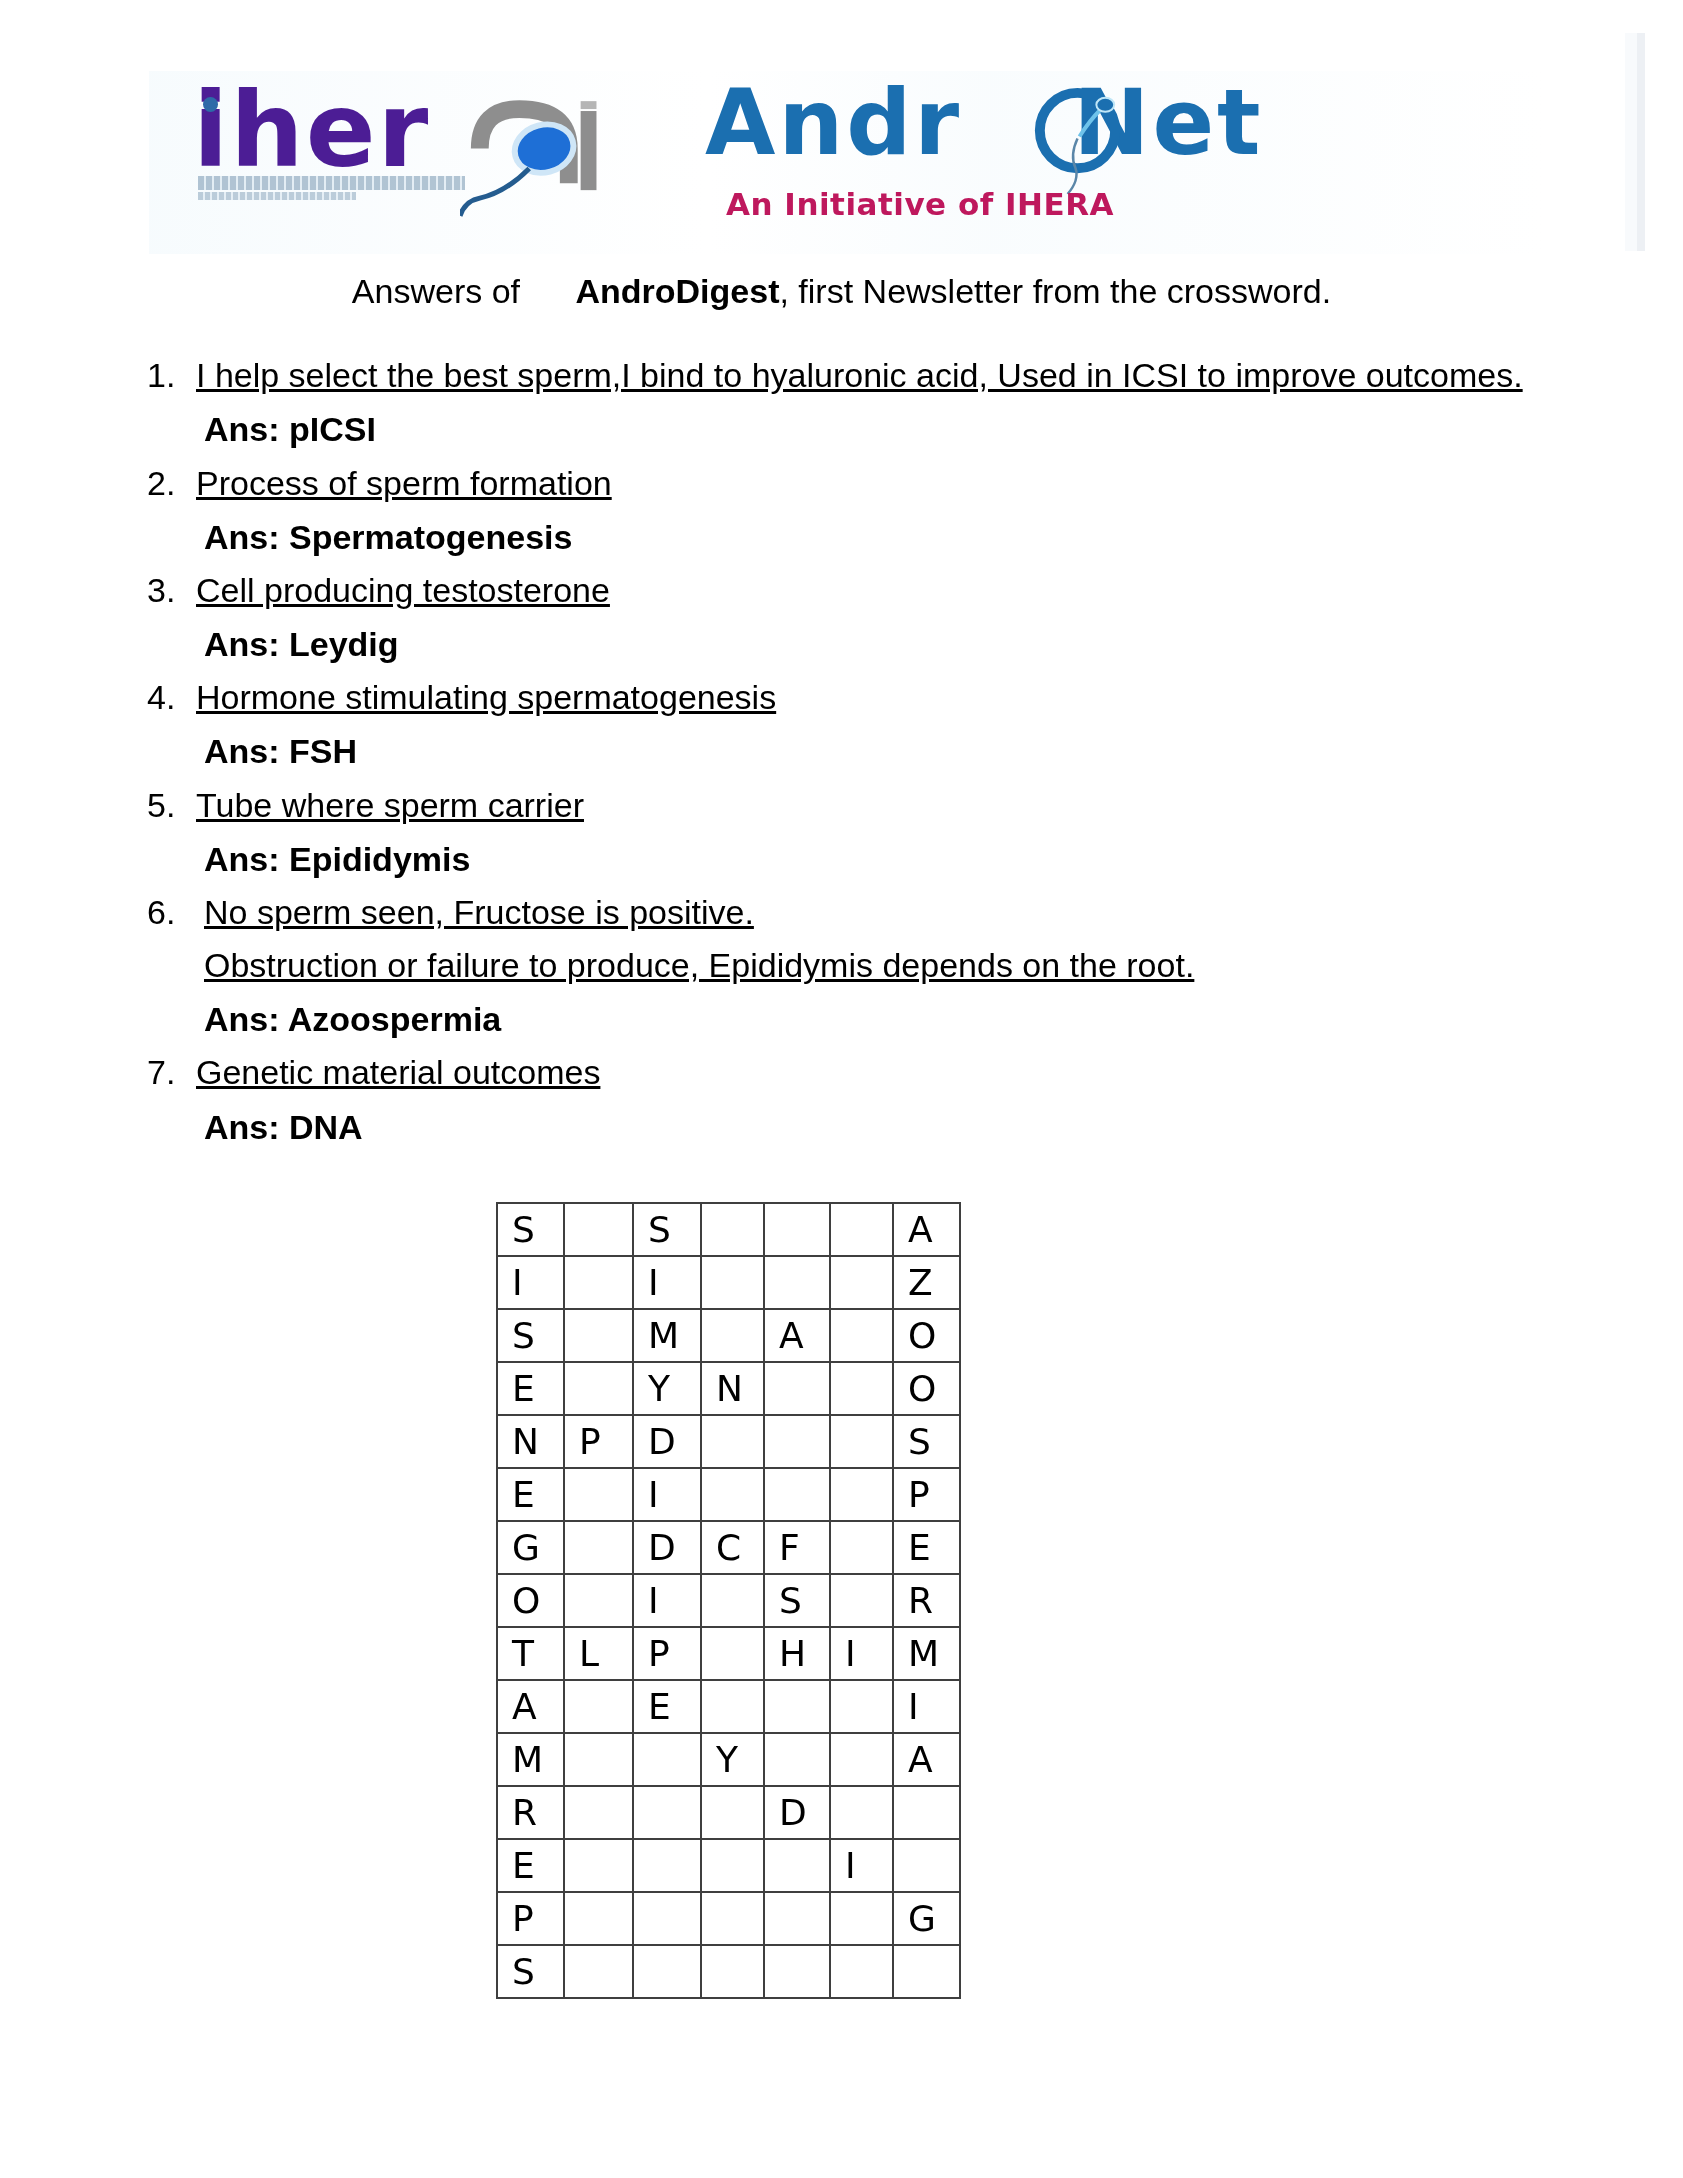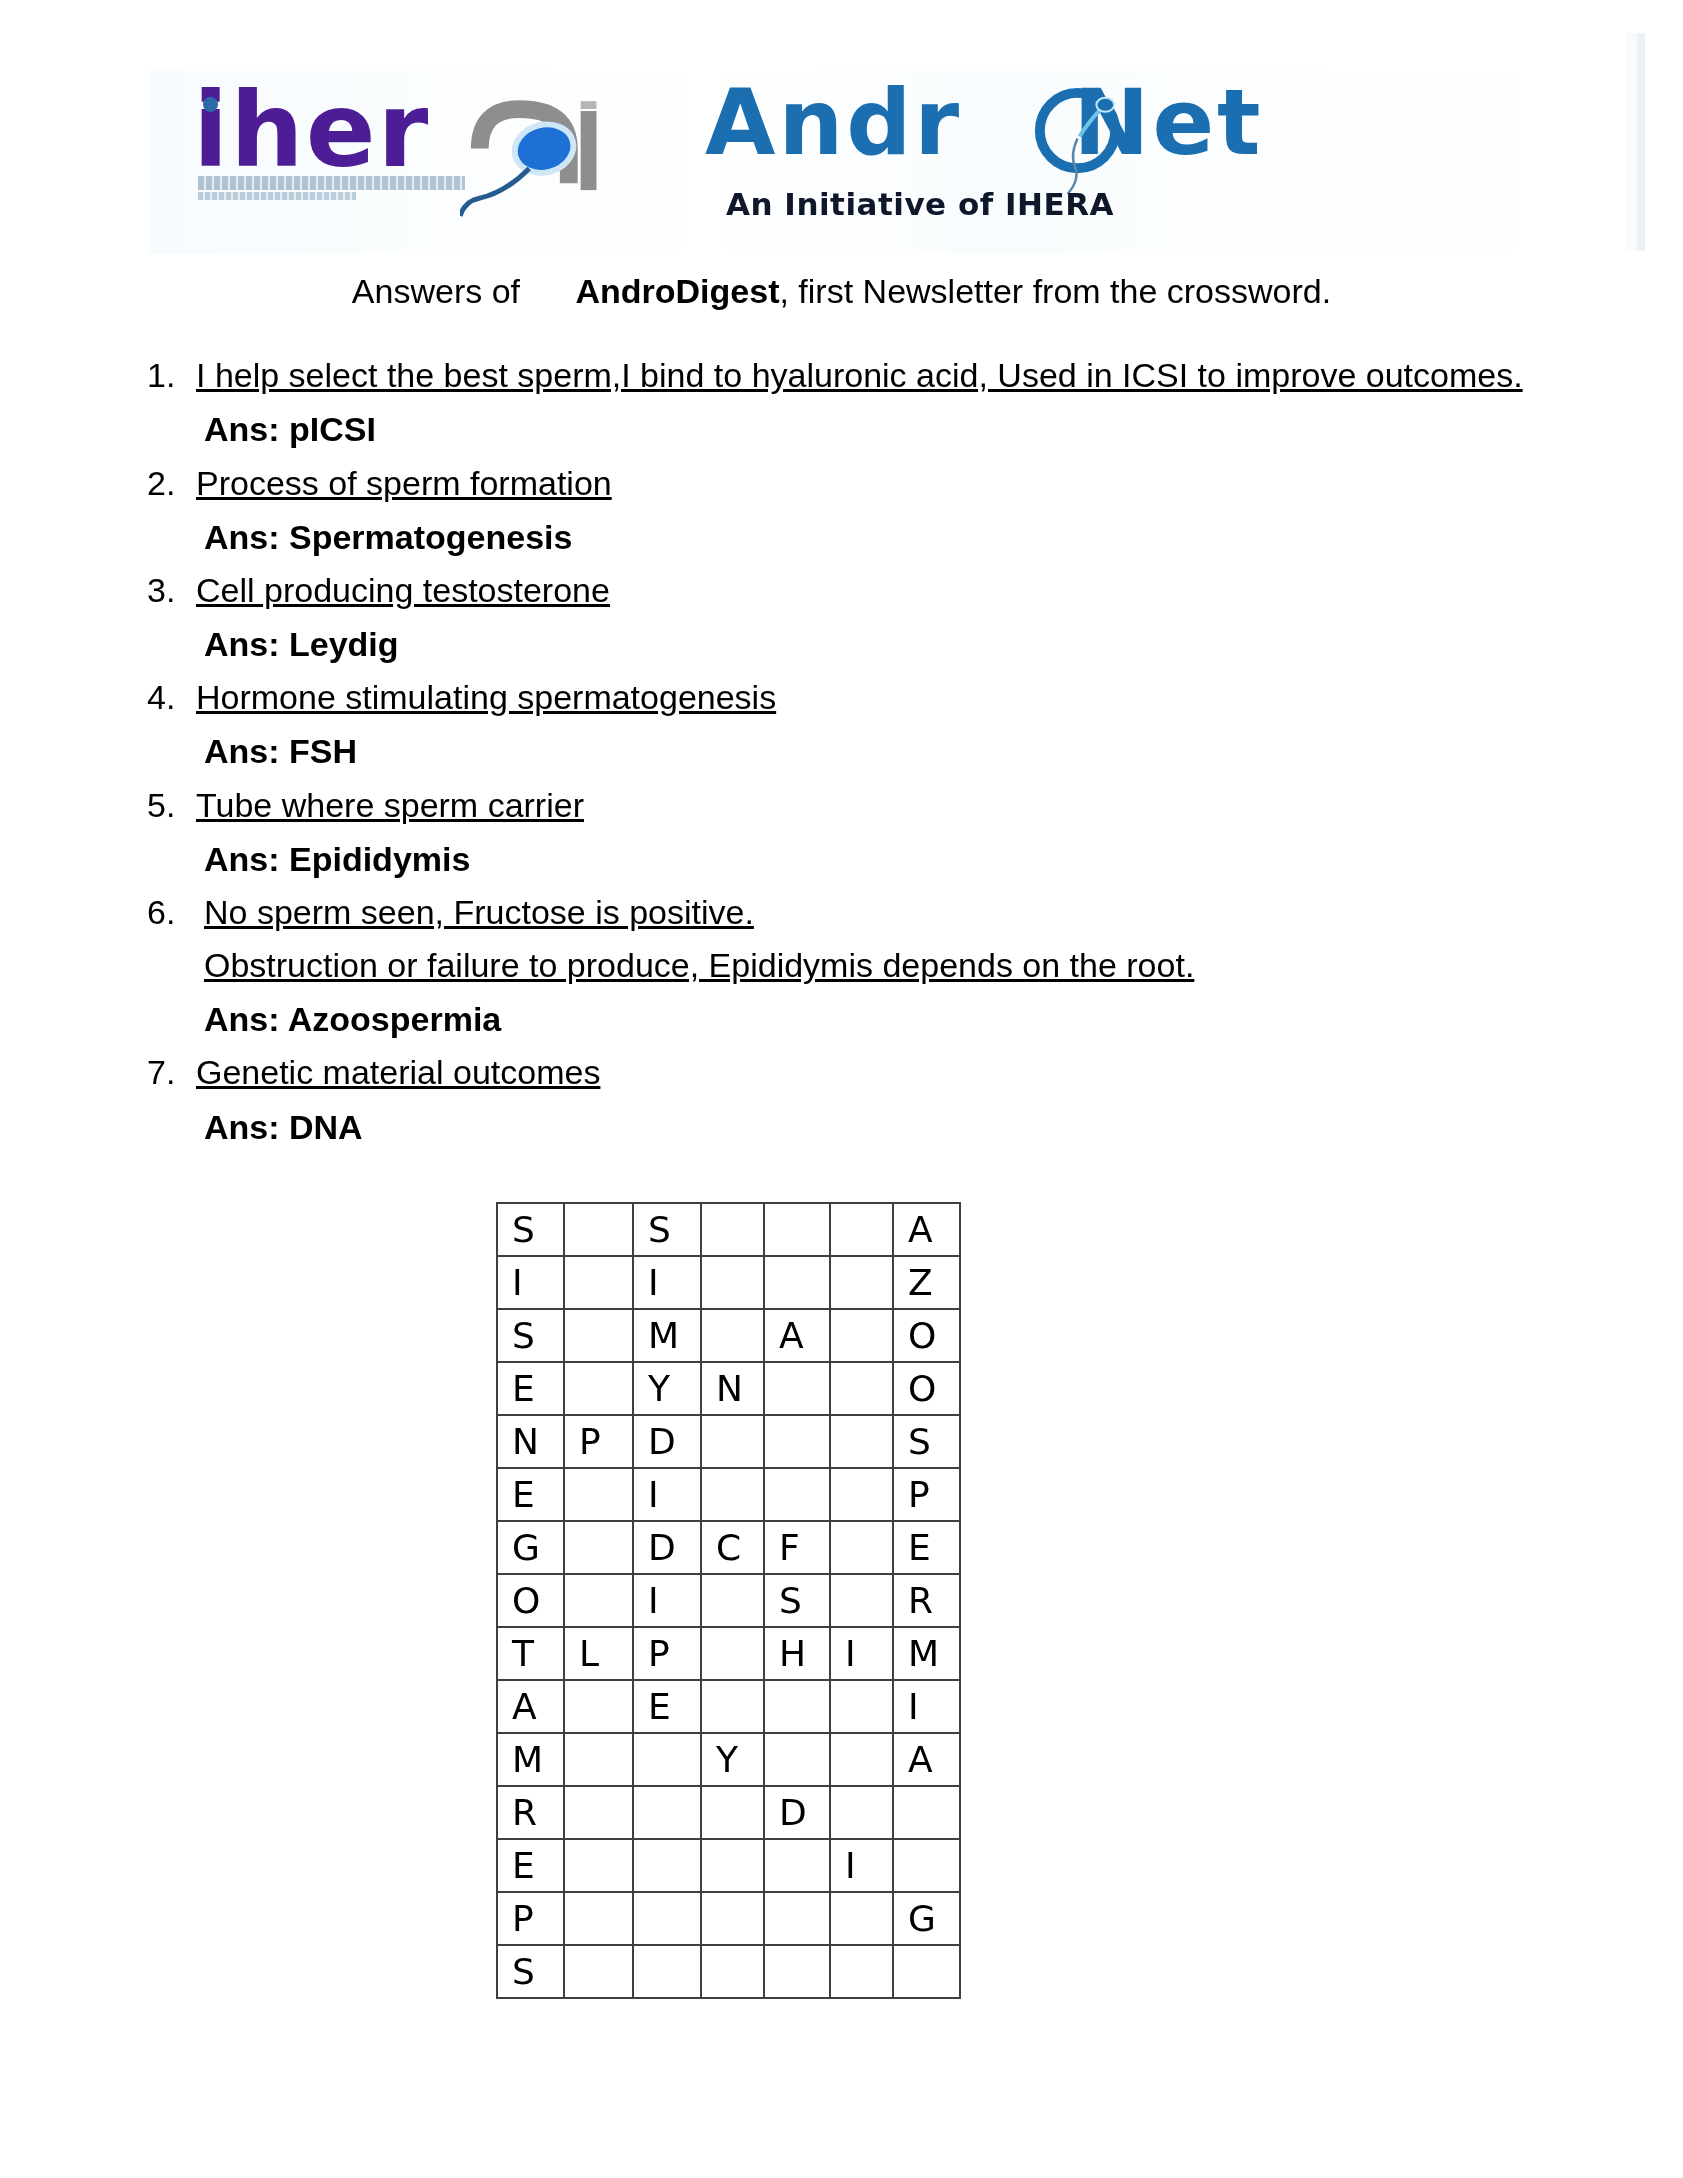--- a/index.html
+++ b/index.html
@@ -36,21 +36,21 @@
 
     .andronet-logo { position: absolute; left: 705px; top: 77px; width: 851px; height: 158px; }
     .andronet-word {
       position: absolute; left: 0; top: 0; font-family: "DejaVu Sans", sans-serif; font-weight: bold;
       font-size: 91px; color: #1b6fb0; letter-spacing: 3px; line-height: 1; white-space: nowrap;
     }
     .andronet-word .gap { display: inline-block; width: 111px; }
     .andronet-sperm { position: absolute; left: 315px; top: 4px; width: 119px; height: 117px; }
     .andronet-tag {
       position: absolute; left: 21px; top: 109px; font-family: "DejaVu Sans", sans-serif; font-weight: bold;
-      font-size: 31px; color: #0f172a; letter-spacing: 0.5px; white-space: nowrap;
+      font-size: 31px; color: #be185d; letter-spacing: 0.5px; white-space: nowrap;
     }
     .edge-strip {
       position: absolute; left: 1625px; top: 33px; width: 20px; height: 218px;
       background: linear-gradient(90deg, #f8fafc 0 12px, #edf0f4 12px 20px);
     }
 
     
     .doc-title {
       position: absolute; left: 0; width: 1683px; top: 267px; text-align: center;
       font-size: 34px; line-height: 48px;

